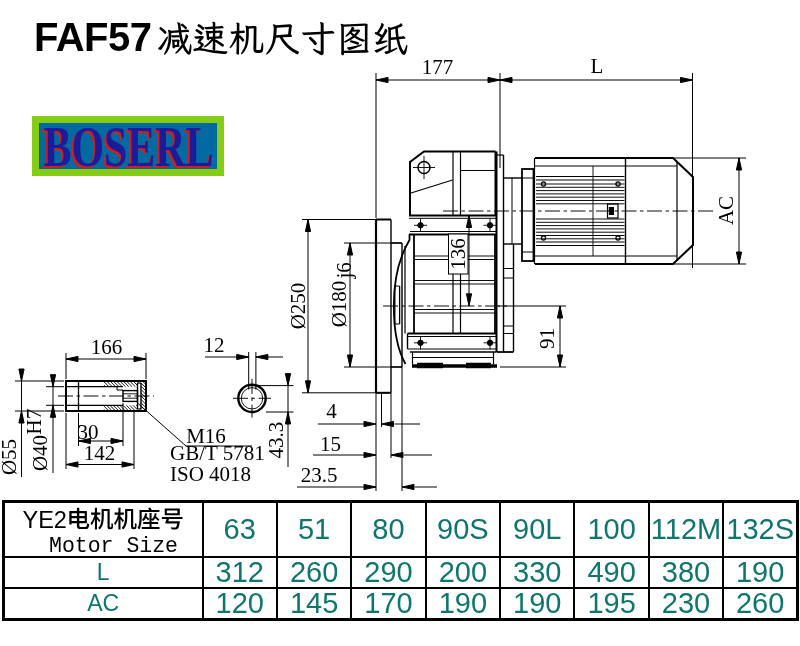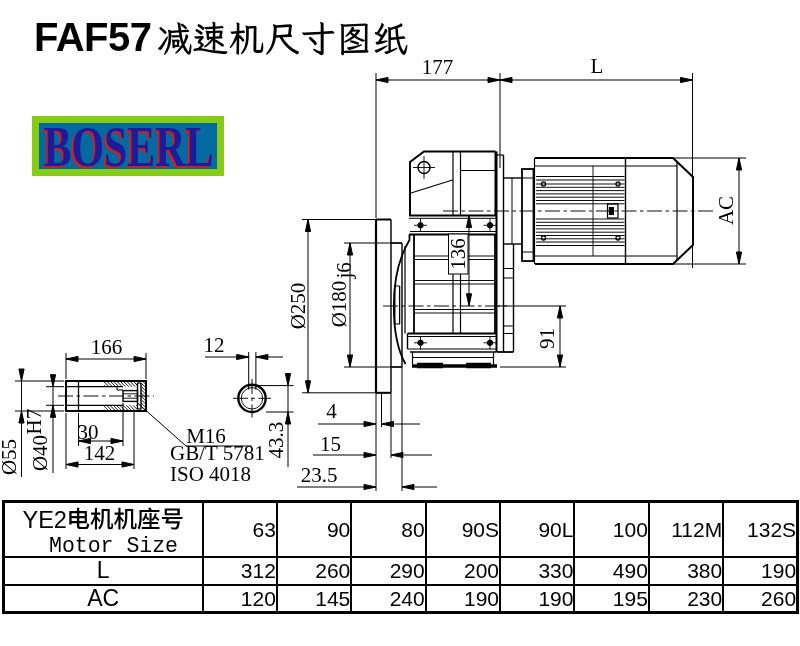--- a/index.html
+++ b/index.html
@@ -13,23 +13,23 @@
   .logo-shadow { font-family:"Liberation Serif", serif; font-weight:bold; fill:#cc2020; }
   #drawing { position:absolute; left:0; top:0; }
   #drawing line, #drawing path, #drawing rect, #drawing circle { stroke:#000; }
   .part path, .part line, .part rect, .part circle { stroke-linecap:butt; }
   .dims line, .dims path { stroke-width:1; }
   .arrows path { fill:#000; stroke:none; }
   .cl line { stroke:#000; stroke-width:0.95; stroke-dasharray:15 3.5 3.5 3.5; }
   .dimtext { font-family:"Liberation Serif", serif; font-size:21px; fill:#000; }
   #dim-table { position:absolute; left:2px; top:500px; border-collapse:collapse; table-layout:fixed; }
   #dim-table td { border:2px solid #000; text-align:center; vertical-align:middle; padding:0; line-height:1;
-                   color:#000000; overflow:hidden; }
+                   color:#0f766e; overflow:hidden; }
   #dim-table { border:3px solid #000; }
-  #dim-table .num { font-size:21px; height:25.5px;text-align:right; }
+  #dim-table .num { font-size:29px; height:25.5px; }
   #dim-table tr.hdr .num { height:53px; }
   #dim-table .rowlabel { font-size:23px; }
   #hdrcell svg { display:block; margin:0 auto; }
   .hdr-latin { font-family:"Liberation Sans", sans-serif; font-size:23.5px; fill:#000; }
   .hdr-mono { font-family:"Liberation Mono", monospace; font-size:21.5px; fill:#000; }
   .titleFAF { font-family:"Liberation Sans", sans-serif; font-weight:bold; font-size:40px; fill:#000; }
 </style>
 </head>
 <body>
 
@@ -331,21 +331,21 @@
       <td id="hdrcell">
         <svg width="196" height="53" viewBox="0 0 196 53" role="img" aria-label="YE2电机机座号">
           <text class="hdr-latin" x="17.5" y="24.5">YE2</text>
           <g transform="translate(61.5,24.5)">
             <path d="M3.9 -11.4H19.4V-9.3H3.9ZM10.4 -19.8H12.8V-2.3Q12.8 -1.6 12.9 -1.2Q13.0 -0.9 13.3 -0.7Q13.7 -0.6 14.3 -0.6Q14.5 -0.6 15.0 -0.6Q15.4 -0.6 16.0 -0.6Q16.6 -0.6 17.1 -0.6Q17.7 -0.6 18.2 -0.6Q18.6 -0.6 18.8 -0.6Q19.5 -0.6 19.8 -0.9Q20.1 -1.2 20.3 -2.0Q20.4 -2.8 20.5 -4.3Q20.9 -4.0 21.6 -3.7Q22.2 -3.4 22.7 -3.3Q22.6 -1.5 22.2 -0.4Q21.8 0.7 21.1 1.2Q20.4 1.6 19.0 1.6Q18.8 1.6 18.3 1.6Q17.8 1.6 17.2 1.6Q16.6 1.6 15.9 1.6Q15.3 1.6 14.8 1.6Q14.3 1.6 14.1 1.6Q12.7 1.6 11.9 1.3Q11.0 1.0 10.7 0.1Q10.4 -0.8 10.4 -2.3ZM4.2 -16.4H20.4V-4.3H4.2V-6.4H18.2V-14.3H4.2ZM2.8 -16.4H5.1V-2.9H2.8Z M36.4 -18.5H42.0V-16.4H36.4ZM35.1 -18.5H37.3V-10.9Q37.3 -9.4 37.1 -7.7Q37.0 -6.0 36.6 -4.3Q36.2 -2.6 35.4 -0.9Q34.6 0.7 33.3 2.0Q33.2 1.8 32.9 1.5Q32.6 1.2 32.2 0.9Q31.9 0.7 31.6 0.5Q32.8 -0.7 33.5 -2.1Q34.2 -3.5 34.5 -5.0Q34.9 -6.6 35.0 -8.1Q35.1 -9.6 35.1 -10.9ZM41.0 -18.5H43.2V-1.7Q43.2 -1.1 43.3 -0.8Q43.3 -0.5 43.4 -0.5Q43.5 -0.3 43.7 -0.3Q43.8 -0.3 44.0 -0.3Q44.1 -0.3 44.3 -0.3Q44.5 -0.3 44.7 -0.5Q44.7 -0.6 44.8 -0.8Q44.8 -0.9 44.9 -1.3Q44.9 -1.7 44.9 -2.6Q44.9 -3.4 45.0 -4.6Q45.3 -4.3 45.7 -4.0Q46.2 -3.8 46.6 -3.7Q46.6 -3.0 46.6 -2.3Q46.5 -1.5 46.5 -0.9Q46.4 -0.3 46.4 -0.0Q46.2 1.0 45.7 1.4Q45.4 1.6 45.1 1.6Q44.7 1.7 44.3 1.7Q44.1 1.7 43.7 1.7Q43.3 1.7 43.1 1.7Q42.7 1.7 42.3 1.6Q41.9 1.5 41.6 1.2Q41.4 1.0 41.3 0.7Q41.1 0.4 41.1 -0.1Q41.0 -0.7 41.0 -1.7ZM24.6 -14.9H33.8V-12.8H24.6ZM28.4 -19.8H30.5V2.0H28.4ZM28.3 -13.5 29.6 -13.0Q29.3 -11.6 28.9 -10.1Q28.4 -8.6 27.8 -7.1Q27.2 -5.7 26.6 -4.4Q25.9 -3.1 25.2 -2.3Q25.0 -2.7 24.7 -3.3Q24.3 -3.9 24.1 -4.3Q24.7 -5.1 25.4 -6.2Q26.0 -7.2 26.6 -8.5Q27.1 -9.7 27.5 -11.0Q28.0 -12.3 28.3 -13.5ZM30.3 -11.1Q30.6 -10.9 31.1 -10.3Q31.6 -9.8 32.2 -9.1Q32.8 -8.4 33.3 -7.8Q33.8 -7.3 34.0 -7.0L32.7 -5.2Q32.4 -5.7 32.0 -6.3Q31.5 -7.0 31.0 -7.7Q30.5 -8.5 30.1 -9.1Q29.6 -9.7 29.3 -10.1Z M59.9 -18.5H65.5V-16.4H59.9ZM58.6 -18.5H60.8V-10.9Q60.8 -9.4 60.6 -7.7Q60.5 -6.0 60.1 -4.3Q59.7 -2.6 58.9 -0.9Q58.1 0.7 56.8 2.0Q56.7 1.8 56.4 1.5Q56.1 1.2 55.7 0.9Q55.4 0.7 55.1 0.5Q56.3 -0.7 57.0 -2.1Q57.7 -3.5 58.0 -5.0Q58.4 -6.6 58.5 -8.1Q58.6 -9.6 58.6 -10.9ZM64.5 -18.5H66.7V-1.7Q66.7 -1.1 66.8 -0.8Q66.8 -0.5 66.9 -0.5Q67.0 -0.3 67.2 -0.3Q67.3 -0.3 67.5 -0.3Q67.6 -0.3 67.8 -0.3Q68.0 -0.3 68.2 -0.5Q68.2 -0.6 68.3 -0.8Q68.3 -0.9 68.4 -1.3Q68.4 -1.7 68.4 -2.6Q68.4 -3.4 68.5 -4.6Q68.8 -4.3 69.2 -4.0Q69.7 -3.8 70.1 -3.7Q70.1 -3.0 70.1 -2.3Q70.0 -1.5 70.0 -0.9Q69.9 -0.3 69.9 -0.0Q69.7 1.0 69.2 1.4Q68.9 1.6 68.6 1.6Q68.2 1.7 67.8 1.7Q67.6 1.7 67.2 1.7Q66.8 1.7 66.6 1.7Q66.2 1.7 65.8 1.6Q65.4 1.5 65.1 1.2Q64.9 1.0 64.8 0.7Q64.6 0.4 64.6 -0.1Q64.5 -0.7 64.5 -1.7ZM48.1 -14.9H57.3V-12.8H48.1ZM51.9 -19.8H54.0V2.0H51.9ZM51.8 -13.5 53.1 -13.0Q52.8 -11.6 52.4 -10.1Q51.9 -8.6 51.3 -7.1Q50.7 -5.7 50.1 -4.4Q49.4 -3.1 48.7 -2.3Q48.5 -2.7 48.2 -3.3Q47.8 -3.9 47.6 -4.3Q48.2 -5.1 48.9 -6.2Q49.5 -7.2 50.1 -8.5Q50.6 -9.7 51.0 -11.0Q51.5 -12.3 51.8 -13.5ZM53.8 -11.1Q54.1 -10.9 54.6 -10.3Q55.1 -9.8 55.7 -9.1Q56.3 -8.4 56.8 -7.8Q57.3 -7.3 57.5 -7.0L56.2 -5.2Q55.9 -5.7 55.5 -6.3Q55.0 -7.0 54.5 -7.7Q54.0 -8.5 53.6 -9.1Q53.1 -9.7 52.8 -10.1Z M83.0 -14.6H85.1V0.4H83.0ZM76.7 -5.5H91.6V-3.5H76.7ZM75.2 -0.5H93.0V1.4H75.2ZM78.6 -14.2 80.7 -14.0Q80.3 -11.5 79.4 -9.6Q78.4 -7.6 76.9 -6.4Q76.8 -6.5 76.5 -6.8Q76.2 -7.0 75.8 -7.3Q75.5 -7.5 75.3 -7.6Q76.7 -8.7 77.5 -10.4Q78.3 -12.1 78.6 -14.2ZM78.3 -10.4 79.5 -11.7Q80.1 -11.2 80.7 -10.6Q81.3 -10.0 81.9 -9.4Q82.5 -8.8 82.8 -8.4L81.6 -6.9Q81.2 -7.4 80.7 -8.0Q80.1 -8.6 79.5 -9.2Q78.8 -9.9 78.3 -10.4ZM88.3 -14.2 90.2 -13.9Q89.8 -11.5 88.9 -9.7Q87.9 -7.8 86.4 -6.6Q86.3 -6.8 86.0 -7.0Q85.7 -7.3 85.4 -7.5Q85.1 -7.8 84.8 -7.9Q86.2 -8.9 87.1 -10.6Q87.9 -12.2 88.3 -14.2ZM87.5 -10.4 88.7 -11.7Q89.4 -11.1 90.2 -10.4Q91.1 -9.7 91.8 -9.1Q92.5 -8.4 93.0 -7.9L91.7 -6.4Q91.3 -7.0 90.6 -7.7Q89.8 -8.4 89.0 -9.1Q88.2 -9.8 87.5 -10.4ZM74.2 -17.5H92.9V-15.4H74.2ZM73.0 -17.5H75.2V-11.0Q75.2 -9.6 75.1 -8.0Q75.0 -6.3 74.8 -4.6Q74.6 -2.8 74.1 -1.2Q73.7 0.5 72.9 1.9Q72.7 1.7 72.4 1.4Q72.0 1.2 71.7 1.0Q71.3 0.7 71.0 0.6Q71.7 -0.6 72.1 -2.1Q72.5 -3.6 72.7 -5.2Q72.9 -6.7 73.0 -8.2Q73.0 -9.7 73.0 -11.0ZM81.6 -19.4 83.7 -20.1Q84.3 -19.3 84.7 -18.4Q85.2 -17.5 85.5 -16.8L83.3 -16.0Q83.1 -16.7 82.6 -17.6Q82.1 -18.6 81.6 -19.4Z M100.4 -17.0V-14.2H110.9V-17.0ZM98.2 -18.9H113.3V-12.3H98.2ZM95.4 -10.4H116.0V-8.4H95.4ZM99.9 -6.2H111.6V-4.1H99.9ZM111.0 -6.2H113.3Q113.3 -6.2 113.3 -6.0Q113.3 -5.8 113.3 -5.6Q113.3 -5.4 113.2 -5.2Q113.0 -3.3 112.7 -2.0Q112.4 -0.8 112.1 -0.0Q111.7 0.8 111.3 1.1Q110.8 1.6 110.3 1.7Q109.7 1.9 109.0 1.9Q108.4 1.9 107.3 1.9Q106.2 1.9 105.0 1.8Q104.9 1.4 104.7 0.8Q104.5 0.2 104.2 -0.3Q105.4 -0.2 106.6 -0.1Q107.7 -0.1 108.2 -0.1Q108.7 -0.1 108.9 -0.1Q109.2 -0.2 109.4 -0.3Q109.7 -0.6 110.0 -1.2Q110.2 -1.9 110.5 -3.0Q110.7 -4.2 111.0 -5.9ZM100.4 -9.6 102.8 -9.3Q102.5 -8.4 102.2 -7.5Q101.9 -6.5 101.6 -5.7Q101.3 -4.8 101.1 -4.2H98.5Q98.8 -4.9 99.2 -5.8Q99.5 -6.8 99.8 -7.7Q100.1 -8.7 100.4 -9.6Z" fill="#000" stroke="none"></path>
           </g>
           <text class="hdr-mono" x="44" y="48.5">Motor Size</text>
         </svg>
       </td>
       <td class="num">63</td>
-          <td class="num">90</td>
+          <td class="num">51</td>
           <td class="num">80</td>
           <td class="num">90S</td>
           <td class="num">90L</td>
           <td class="num">100</td>
           <td class="num">112M</td>
           <td class="num">132S</td>
     </tr>
 <tr>
 <td class="rowlabel">L</td>
           <td class="num">312</td>
@@ -354,21 +354,21 @@
           <td class="num">200</td>
           <td class="num">330</td>
           <td class="num">490</td>
           <td class="num">380</td>
           <td class="num">190</td>
         </tr>
 <tr>
 <td class="rowlabel">AC</td>
           <td class="num">120</td>
           <td class="num">145</td>
-          <td class="num">240</td>
+          <td class="num">170</td>
           <td class="num">190</td>
           <td class="num">190</td>
           <td class="num">195</td>
           <td class="num">230</td>
           <td class="num">260</td>
         </tr>
   </tbody>
     </table>
 
 </div>

